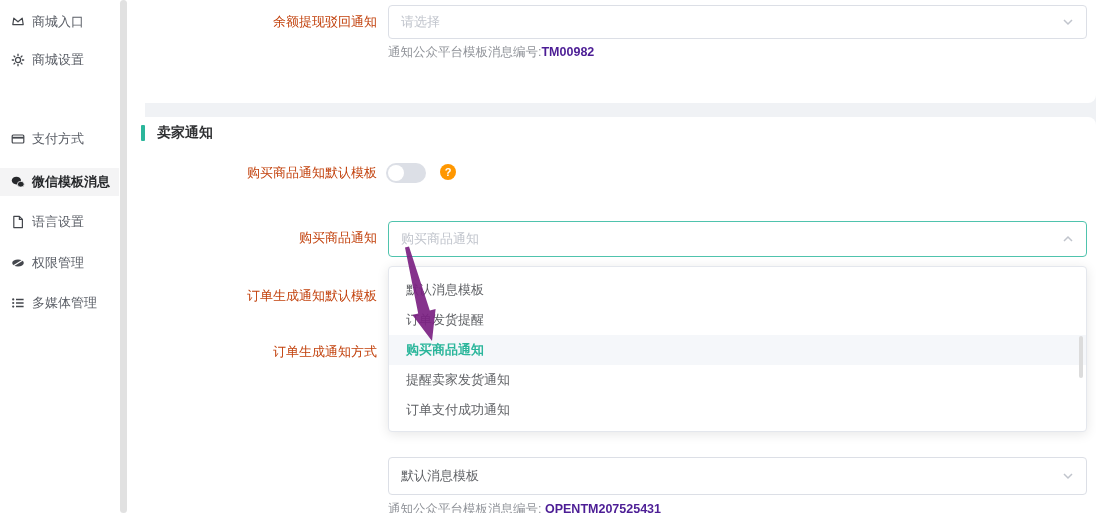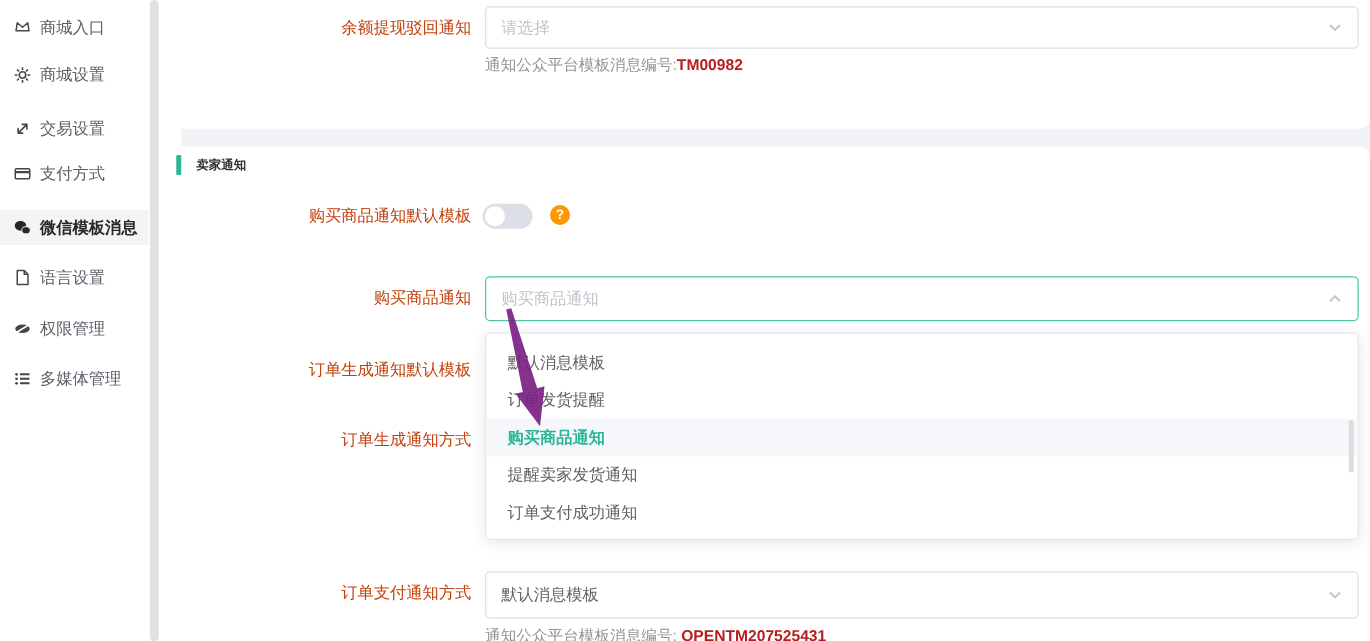--- a/index.html
+++ b/index.html
@@ -22,24 +22,24 @@
   
   .flabel{position:absolute;left:137px;width:240px;text-align:right;line-height:18px;color:#c2410c;}
   .sel{position:absolute;left:388px;width:699px;box-sizing:border-box;background:#fff;
     border:1px solid #dcdfe6;border-radius:4px;display:flex;align-items:center;
     padding:0 12px;justify-content:space-between;cursor:pointer;}
   .sel .ph{color:#c0c4cc;}
   .sel .val{color:#606266;}
   .sel.focused{border:1px solid #4fc3ad;}
   .chev{width:12px;height:12px;flex:0 0 12px;}
   .helper{position:absolute;left:388px;font-size:12.5px;color:#909399;line-height:16px;white-space:nowrap;}
-  .helper b{color:#b91c1c;font-weight:600;}
+  .helper b{color:#4c1d95;font-weight:600;}
   .secthead{position:absolute;left:141px;top:124px;display:flex;align-items:center;gap:12px;}
   .secbar{width:4px;height:16px;background:#2bb69b;border-radius:1px;}
-  .secttl{font-size:10px;font-weight:bold;color:#303133;}
+  .secttl{font-size:14px;font-weight:bold;color:#303133;}
   
   .toggle{position:absolute;left:386px;top:163px;width:40px;height:20px;border-radius:10px;
     background:#dcdfe6;cursor:pointer;}
   .toggle .knob{position:absolute;left:2px;top:2px;width:16px;height:16px;border-radius:50%;background:#fff;}
   .helpdot{position:absolute;left:440px;top:164px;width:16px;height:16px;border-radius:50%;
     background:#ff9700;color:#fff;font-size:11px;font-weight:bold;display:flex;
     align-items:center;justify-content:center;cursor:pointer;}
   
   .dropdown{position:absolute;left:388px;top:266px;width:699px;height:166px;background:#fff;
     border:1px solid #e4e7ed;border-radius:4px;box-shadow:0 2px 12px rgba(0,0,0,.10);
@@ -68,28 +68,20 @@
     <div class="sitem" style="top:46px">
       <span class="icn">
         <svg viewBox="0 0 14 14">
             <circle cx="7" cy="7" r="2.6" fill="none" stroke="currentColor" stroke-width="1.3"></circle>
             <path d="M7 .8v2.2M7 11v2.2M.8 7h2.2M11 7h2.2M2.6 2.6l1.6 1.6M9.8 9.8l1.6 1.6M2.6 11.4l1.6-1.6M9.8 4.2l1.6-1.6" stroke="currentColor" stroke-width="1.3"></path>
           </svg>
       </span>
       <span>商城设置</span>
     </div>
 
-    <div class="sitem" style="top:89px">
-      <span class="icn">
-        <svg viewBox="0 0 14 14">
-            <path d="M3.5 10.5 L10.5 3.5 M10.5 3.5h-3.6 M10.5 3.5v3.6 M3.5 10.5h3.6 M3.5 10.5V6.9" fill="none" stroke="currentColor" stroke-width="1.3" stroke-linecap="round"></path>
-          </svg>
-      </span>
-      <span>交易设置</span>
-    </div>
 
     <div class="sitem" style="top:125px">
       <span class="icn">
         <svg viewBox="0 0 14 14">
             <rect x="1.2" y="3" width="11.6" height="8" rx="1" fill="none" stroke="currentColor" stroke-width="1.2"></rect>
             <rect x="1.2" y="4.8" width="11.6" height="1.8" fill="currentColor"></rect>
           </svg>
       </span>
       <span>支付方式</span>
     </div>
@@ -177,21 +169,20 @@
     <span class="chev">
       <svg viewBox="0 0 12 12">
           <polyline points="2,8 6,4 10,8" fill="none" stroke="#c0c4cc" stroke-width="1.5"></polyline>
         </svg>
     </span>
   </div>
 
   <div class="flabel" style="top:287px">订单生成通知默认模板</div>
   <div class="flabel" style="top:343px">订单生成通知方式</div>
 
-  <div class="flabel" style="top:465px">订单支付通知方式</div>
   <div class="sel" style="top:457px;height:38px">
     <span class="val">默认消息模板</span>
     <span class="chev">
       <svg viewBox="0 0 12 12">
           <polyline points="2,4 6,8 10,4" fill="none" stroke="#c0c4cc" stroke-width="1.5"></polyline>
         </svg>
     </span>
   </div>
   <div class="helper" style="top:501px">
     <span>通知公众平台模板消息编号: </span><b>OPENTM207525431</b>

